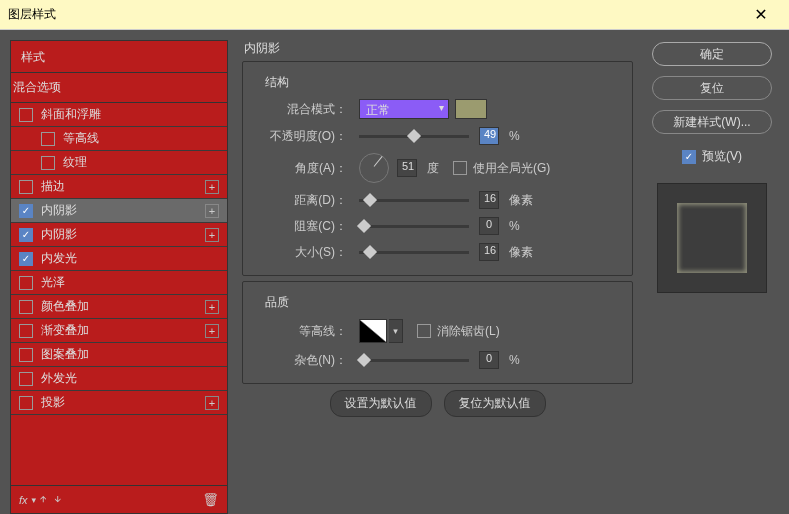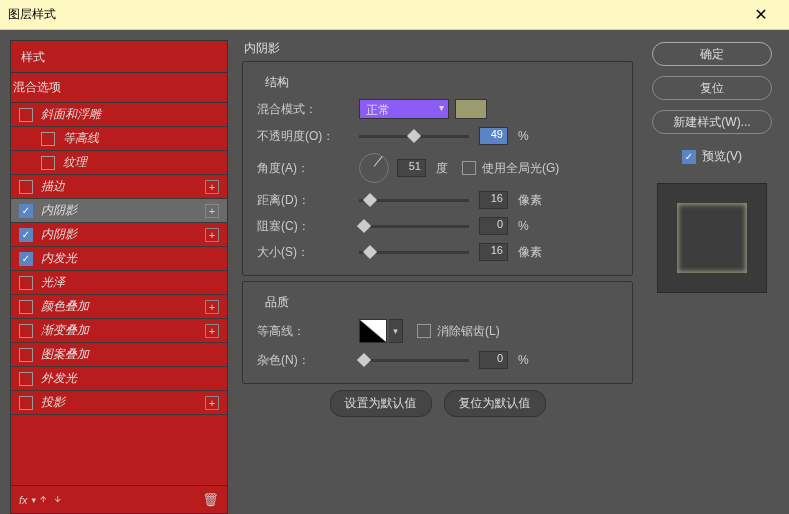--- a/index.html
+++ b/index.html
@@ -10,40 +10,40 @@
 .main { display: flex; height: 484px; background: #535353; padding: 10px 12px 0 10px; gap: 14px; }
 .left-panel { width: 218px; background: #b91c1c; border: 1px solid #333; display: flex; flex-direction: column; }
 .left-header { font-size: 12px; color: #ddd; padding: 8px 10px 6px; border-bottom: 1px solid #333; }
 .left-sub { font-size: 12px; color: #ddd; padding: 6px 2px; border-bottom: 1px solid #333; cursor: pointer; }
 .style-list { flex: 1; overflow: hidden; }
 .style-item { display: flex; align-items: center; padding: 4px 8px; font-size: 12px; color: #ddd; border-bottom: 1px solid #3a3a3a; cursor: pointer; height: 24px; }
 .style-item.selected { background: #6a6a6a; }
 .style-item .chk { width: 14px; height: 14px; border: 1px solid #999; margin-right: 8px; display: flex; align-items: center; justify-content: center; font-size: 10px; color: #fff; }
 .style-item .chk.on { background: #5a84c4; border-color: #5a84c4; }
 .style-item.indent { padding-left: 30px; }
-.style-item .label { flex: 1; font-style: italic; }
+.style-item .label { flex: 1; }
 .style-item .add { width: 14px; height: 14px; border: 1px solid #888; display: flex; align-items: center; justify-content: center; font-size: 11px; color: #ccc; }
 .left-footer { height: 28px; border-top: 1px solid #333; display: flex; align-items: center; padding: 0 8px; }
 .left-footer .fx { font-size: 11px; color: #ccc; font-style: italic; margin-right: 4px; }
 .left-footer .arrow { font-size: 9px; color: #ccc; margin: 0 4px; cursor: pointer; }
 .left-footer .spacer { flex: 1; }
 .left-footer .trash { font-size: 13px; color: #ccc; cursor: pointer; }
 
 .center-panel { flex: 1; }
 .section-title { font-size: 12px; color: #ddd; margin-bottom: 4px; padding-left: 2px; }
 .fieldset { border: 1px solid #333; border-radius: 2px; padding: 10px 14px 14px; margin-bottom: 5px; }
 .fieldset-title { font-size: 12px; color: #ddd; margin: -18px 0 8px 4px; background: #535353; display: inline-block; padding: 0 4px; }
 .row { display: flex; align-items: center; margin-bottom: 8px; font-size: 12px; color: #ccc; }
-.row-label { width: 90px; text-align: left; margin-right: 12px; }
+.row-label { width: 90px; text-align: right; margin-right: 12px; }
 .select { background: #8b5cf6; border: 1px solid #333; color: #ddd; font-size: 12px; padding: 2px 18px 2px 6px; height: 20px; position: relative; min-width: 90px; }
 .select::after { content: "▾"; position: absolute; right: 4px; top: 2px; font-size: 10px; }
 .color-swatch { width: 32px; height: 20px; background: #9b9b6f; border: 1px solid #333; margin-left: 6px; cursor: pointer; }
 .slider-track { width: 110px; height: 3px; background: #3a3a3a; position: relative; margin-right: 10px; }
 .slider-thumb { width: 10px; height: 10px; background: #ccc; transform: rotate(45deg); position: absolute; top: -4px; }
-.num-input { width: 29px; height: 18px; background: #454545; border: 1px solid #333; color: #ddd; font-size: 11px; padding: 0 4px; text-align: right; }
+.num-input { width: 20px; height: 18px; background: #454545; border: 1px solid #333; color: #ddd; font-size: 11px; padding: 0 4px; text-align: center; }
 .num-input.hl { background: #5a84c4; color: #fff; }
 .unit { margin-left: 10px; font-size: 12px; }
 .angle-dial { width: 30px; height: 30px; border: 1px solid #777; border-radius: 50%; position: relative; margin-right: 8px; }
 .angle-dial::after { content: ""; position: absolute; width: 13px; height: 1px; background: #ccc; top: 12px; left: 14px; transform-origin: left; transform: rotate(-51deg); }
 .chk2 { width: 14px; height: 14px; border: 1px solid #999; margin-right: 6px; display: inline-block; vertical-align: middle; }
 .contour { width: 28px; height: 24px; background: linear-gradient(to top right, #000 0%, #000 48%, #fff 52%, #fff 100%); border: 1px solid #333; margin-right: 2px; cursor: pointer; }
 .contour-dd { width: 14px; height: 24px; background: #454545; border: 1px solid #333; border-left: none; display: flex; align-items: center; justify-content: center; font-size: 9px; color: #ccc; margin-right: 14px; }
 .btn-row { display: flex; justify-content: center; gap: 12px; margin-top: 6px; }
 .small-btn { background: #454545; border: 1px solid #333; color: #ddd; font-size: 12px; padding: 4px 14px; border-radius: 12px; cursor: pointer; font-family: Liberation Mono, monospace; }
 

